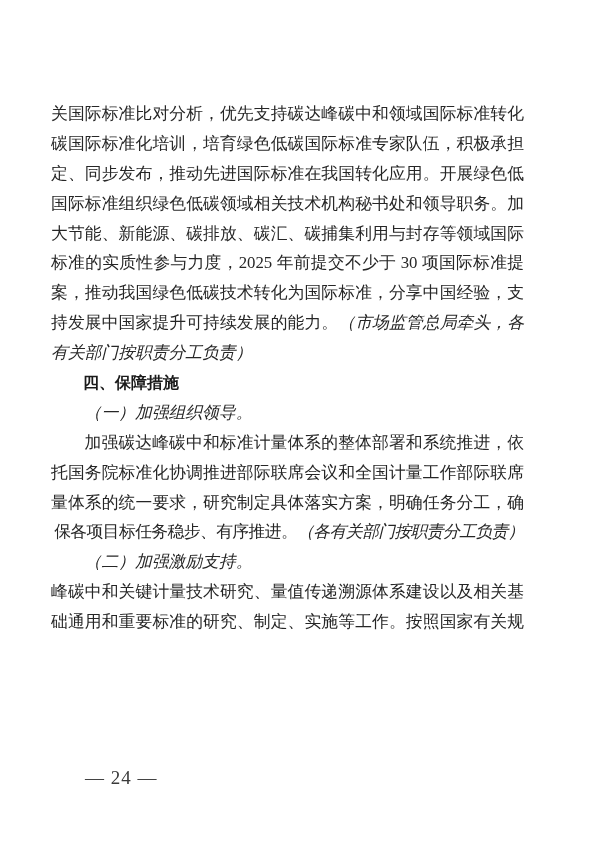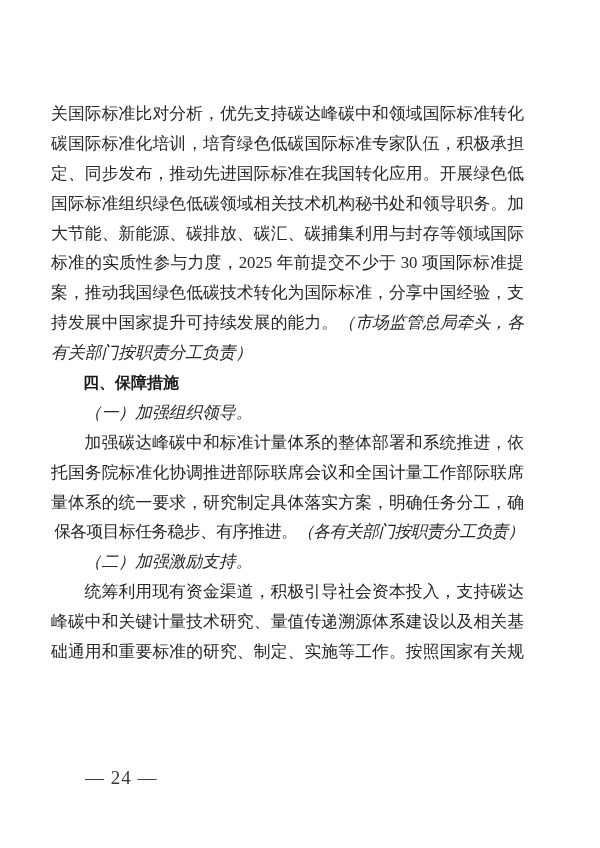--- a/index.html
+++ b/index.html
@@ -85,20 +85,19 @@
     <div class="line h i"><span>四、保障措施</span></div>
     <div class="line k i"><span>（一）加强组织领导。</span></div>
 
     <div class="line j i"><span>加强碳达峰碳中和标准计量体系的整体部署和系统推进，依</span></div>
     <div class="line j"><span>托国务院标准化协调推进部际联席会议和全国计量工作部际联席</span></div>
     <div class="line j"><span>量体系的统一要求，研究制定具体落实方案，明确任务分工，确</span></div>
     <div class="line t"><span>保各项目标任务稳步、有序推进。</span><span class="k">（各有关部门按职责分工负责）</span></div>
 
     <div class="line k i"><span>（二）加强激励支持。</span></div>
 
-    <div class="line j i"><span>统筹利用现有资金渠道，积极引导社会资本投入，支持碳达</span></div>
     <div class="line j"><span>峰碳中和关键计量技术研究、量值传递溯源体系建设以及相关基</span></div>
     <div class="line j"><span>础通用和重要标准的研究、制定、实施等工作。按照国家有关规</span></div>
 
   </div>
 
   <div class="footer"><span>— 24 —</span></div>
 </div>
 
 </body></html>

